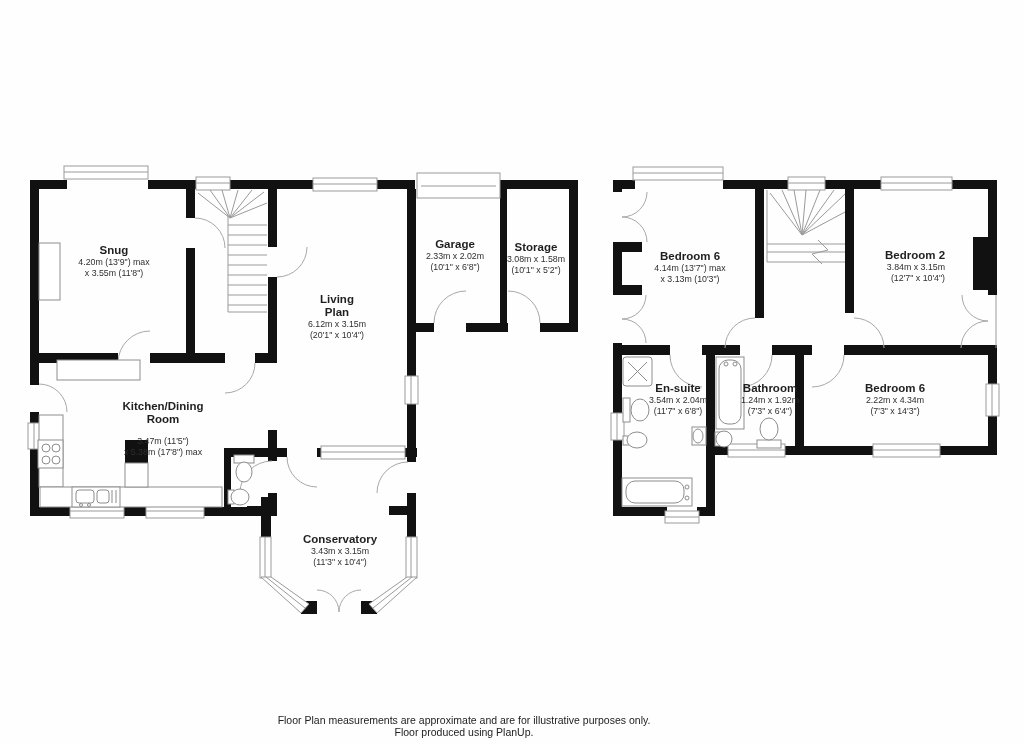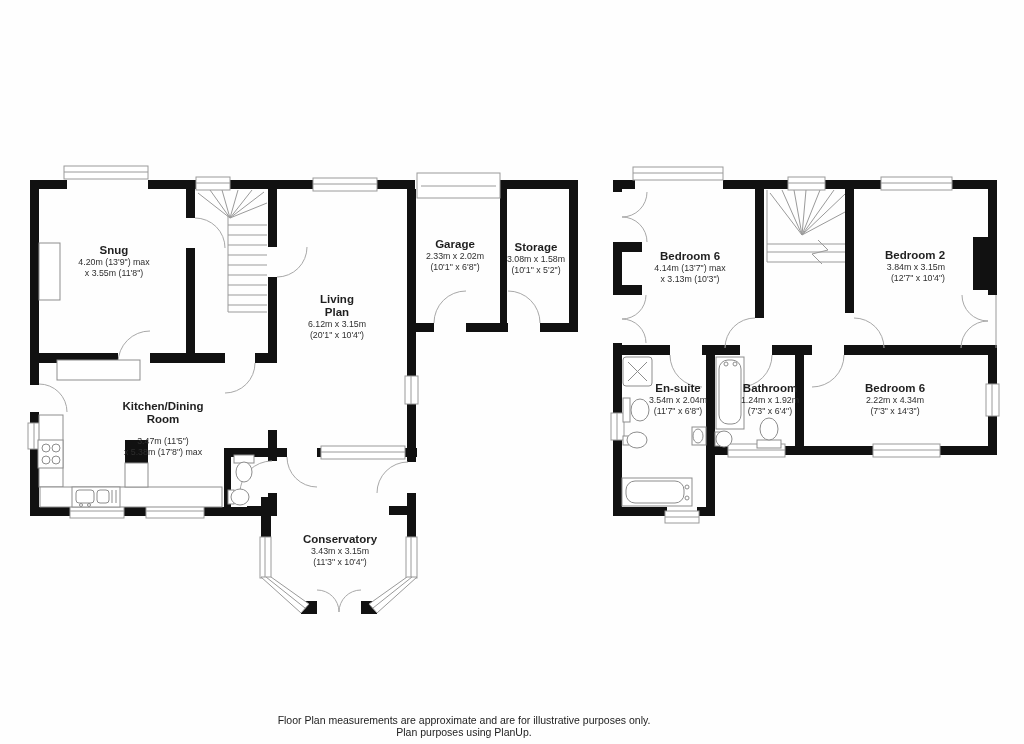--- a/index.html
+++ b/index.html
@@ -426,16 +426,16 @@
   </div>
 
   <div class="room-label" style="left:895px;top:400px;">
     <div class="rt">Bedroom 6</div>
     <div class="rd">2.22m x 4.34m</div>
     <div class="rd">(7'3" x 14'3")</div>
   </div>
 
   <div id="footer">
     <div>Floor Plan measurements are approximate and are for illustrative purposes only.</div>
-    <div>Plan purposes using PlanUp.</div>
+    <div>Floor produced using PlanUp.</div>
   </div>
 
 </div>
 
 </body></html>

